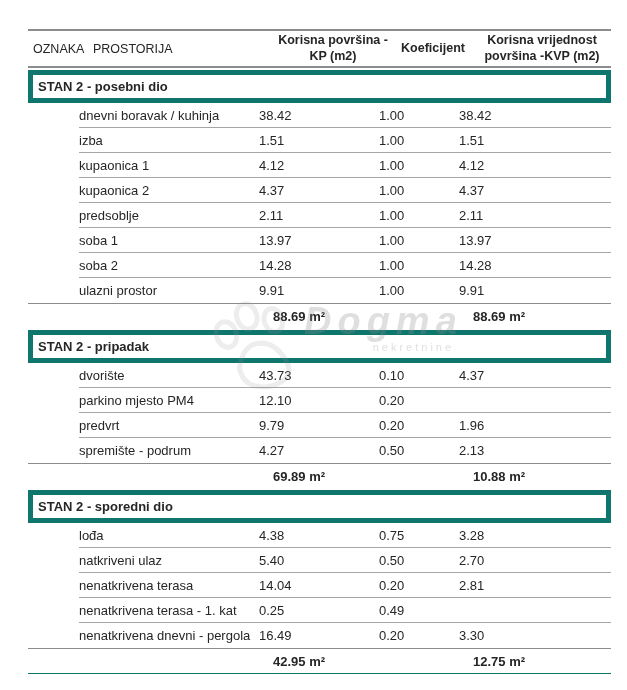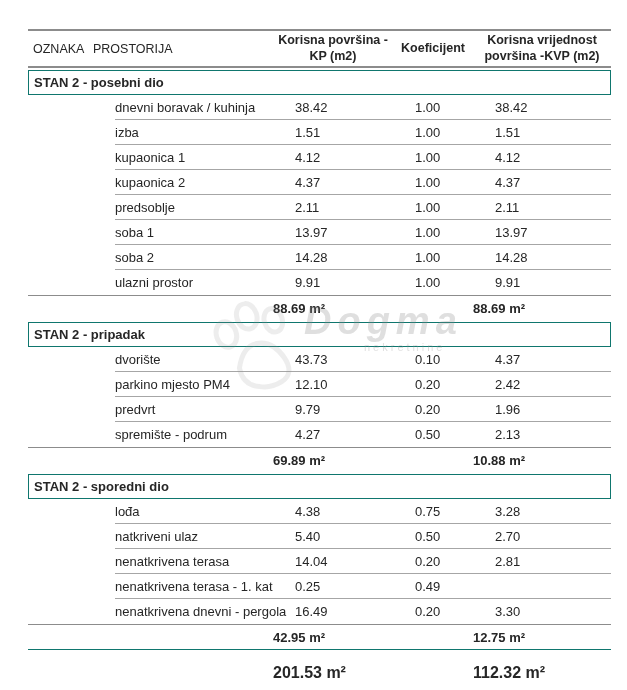--- a/index.html
+++ b/index.html
@@ -13,27 +13,27 @@
   .header-row {
     display:grid; grid-template-columns:65px 180px 120px 80px 1fr;
     align-items:center; min-height:36px; padding:2px 0;
     border-top:2px solid #8c8c8c; border-bottom:2px solid #8c8c8c;
   }
   .h-label { font-size:12.5px; }
   .h-left { padding-left:5px; }
   .h-bold { font-weight:bold; text-align:center; line-height:1.25; }
 
   .section-box {
-    border:1px solid #0f766e; margin-top:2px;
+    border:5px solid #0f766e; margin-top:2px;
     padding:4px 0 4px 5px; font-weight:bold; font-size:13px;
   }
 
   .data-row {
     display:grid; grid-template-columns:180px 120px 80px 1fr;
-    margin-left:87px; height:25px; align-items:center;
+    margin-left:51px; height:25px; align-items:center;
     border-bottom:1px solid #a6a6a6; font-size:13px;
   }
   .data-row.last { border-bottom:none; }
 
   .subtotal-row {
     display:grid; grid-template-columns:245px 120px 80px 1fr;
     height:25px; align-items:center;
     border-top:1px solid #8c8c8c; font-weight:bold; font-size:13px;
   }
   .total-row {
@@ -48,21 +48,21 @@
     pointer-events:none; display:flex; align-items:flex-start;
   }
   .watermark .paw { transform:rotate(-18deg); opacity:.55; }
   .wm-text-block { margin-left:4px; }
   .wm-brand {
     font-size:38px; font-weight:bold; letter-spacing:6px;
     color:rgba(140,140,140,.28); font-style:italic;
   }
   .wm-sub {
     font-size:11px; letter-spacing:3px; color:rgba(150,150,150,.30);
-    margin-left:60px; margin-top:-2px;
+    margin-left:60px; margin-top:-2px;text-align:center;
   }
 </style>
 </head>
 <body>
 
 <div class="table-wrap">
 
   <div class="header-row">
     <div class="h-label h-left">OZNAKA</div>
     <div class="h-label">PROSTORIJA</div>
@@ -135,21 +135,20 @@
   <div class="data-row">
     <div>dvorište</div>
     <div>43.73</div>
     <div>0.10</div>
     <div>4.37</div>
   </div>
   <div class="data-row">
     <div>parkino mjesto PM4</div>
     <div>12.10</div>
     <div>0.20</div>
-    <div>2.42</div>
   </div>
   <div class="data-row">
     <div>predvrt</div>
     <div>9.79</div>
     <div>0.20</div>
     <div>1.96</div>
   </div>
   <div class="data-row last">
     <div>spremište - podrum</div>
     <div>4.27</div>

